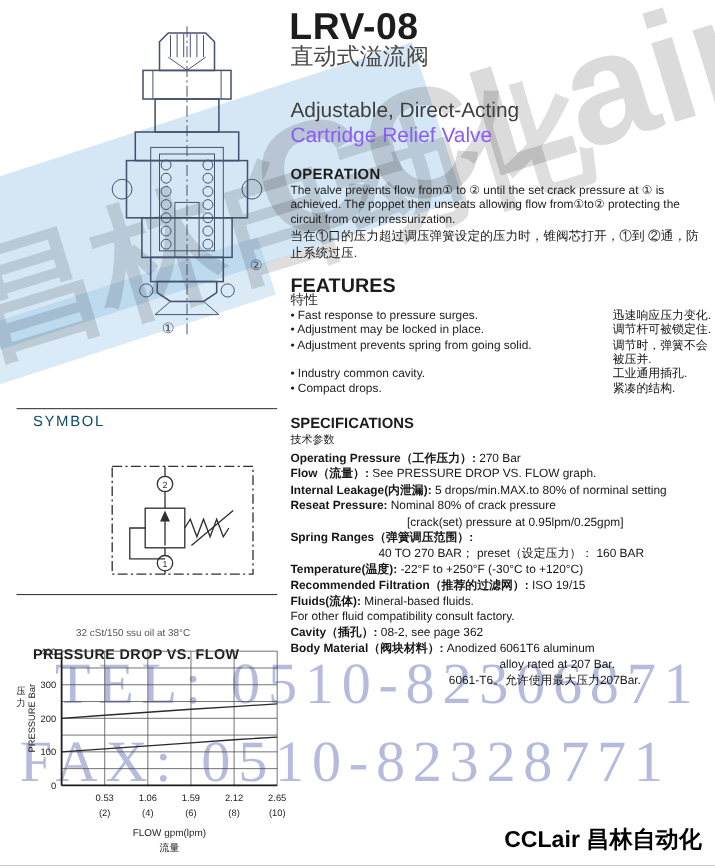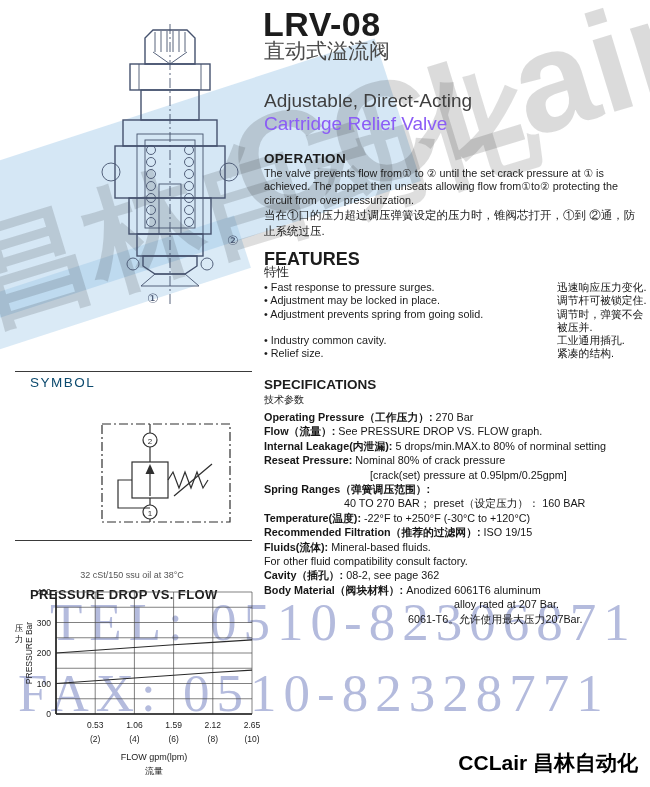--- a/index.html
+++ b/index.html
@@ -42,21 +42,21 @@
   .h-spec-cn{left:264px;top:393px;font-size:10px;}
   .spec-list{left:264px;top:410px;width:386px;font-size:10.8px;line-height:14.4px;color:#161616;}
   .spec-line b{font-weight:bold;}
   .ind-a{padding-left:106px;}
   .ind-b{padding-left:80px;}
   .ind-c{padding-left:190px;}
   .ind-d{padding-left:144px;}
   
   .h-symbol{left:30px;top:375px;font-size:13.5px;letter-spacing:1.5px;color:#0c4a6e;}
   .h-chart{left:30px;top:548px;font-size:13px;font-weight:bold;letter-spacing:.4px;margin-top:39px;}
-  .chart-sub{left:27px;top:570px;width:210px;text-align:center;font-size:9px;color:#555;}
+  .chart-sub{left:16px;top:570px;width:210px;text-align:center;font-size:9px;color:#555;}
   .footer-brand{right:12px;top:749px;font-size:21px;font-weight:bold;color:#000;}
   svg .draw{fill:none;stroke:#45526e;stroke-width:1.4;}
   svg .drawthin{fill:none;stroke:#45526e;stroke-width:0.9;}
   svg .sym{fill:none;stroke:#2f2f2f;stroke-width:1.2;}
   svg .grid{stroke:#4a4a4a;stroke-width:.7;}
   svg .axis{stroke:#1e1e1e;stroke-width:1.6;}
   svg .curve{fill:none;stroke:#2a2a2a;stroke-width:1.2;}
   svg .tick{font-family:"Liberation Sans",sans-serif;font-size:8.5px;fill:#222;}
   svg .lbl{font-family:"Liberation Sans",sans-serif;font-size:9px;fill:#222;}
   svg .portnum{font-family:"DejaVu Sans",sans-serif;font-size:13px;fill:#45526e;}
@@ -97,21 +97,21 @@
         </div>
       <div class="feat-row">
         <span class="feat-en">Adjustment prevents spring from going solid.</span>
         <span class="feat-cn">调节时，弹簧不会被压并.</span>
         </div>
       <div class="feat-row">
         <span class="feat-en">Industry common cavity.</span>
         <span class="feat-cn">工业通用插孔.</span>
         </div>
       <div class="feat-row">
-        <span class="feat-en">Relief size.</span>
+        <span class="feat-en">Compact drops.</span>
         <span class="feat-cn">紧凑的结构.</span>
         </div>
     </div>
 
     <div class="abs h-spec">SPECIFICATIONS</div>
     <div class="abs h-spec-cn">技术参数</div>
     <div class="abs spec-list">
       <div class="spec-line"><b>Operating Pressure（工作压力）:</b><span> 270 Bar</span></div>
       <div class="spec-line"><b>Flow（流量）:</b><span> See PRESSURE DROP VS. FLOW graph.</span></div>
       <div class="spec-line"><b>Internal Leakage(内泄漏):</b><span> 5 drops/min.MAX.to 80% of norminal setting</span></div>

